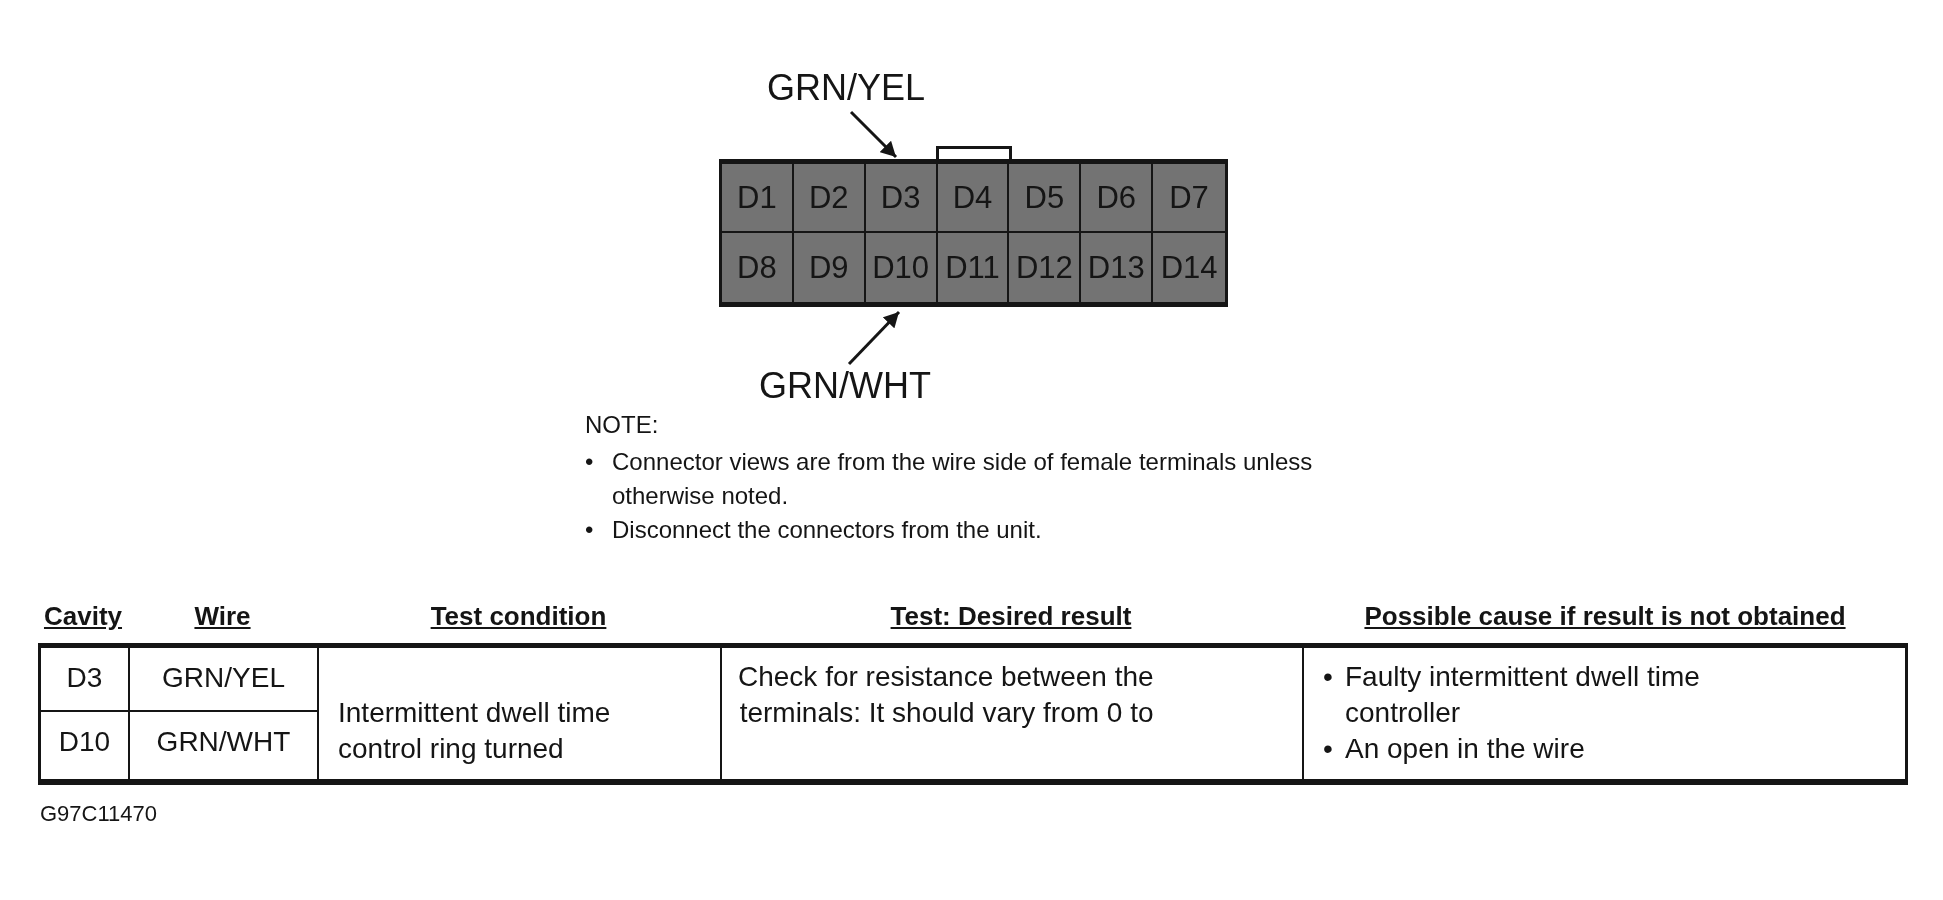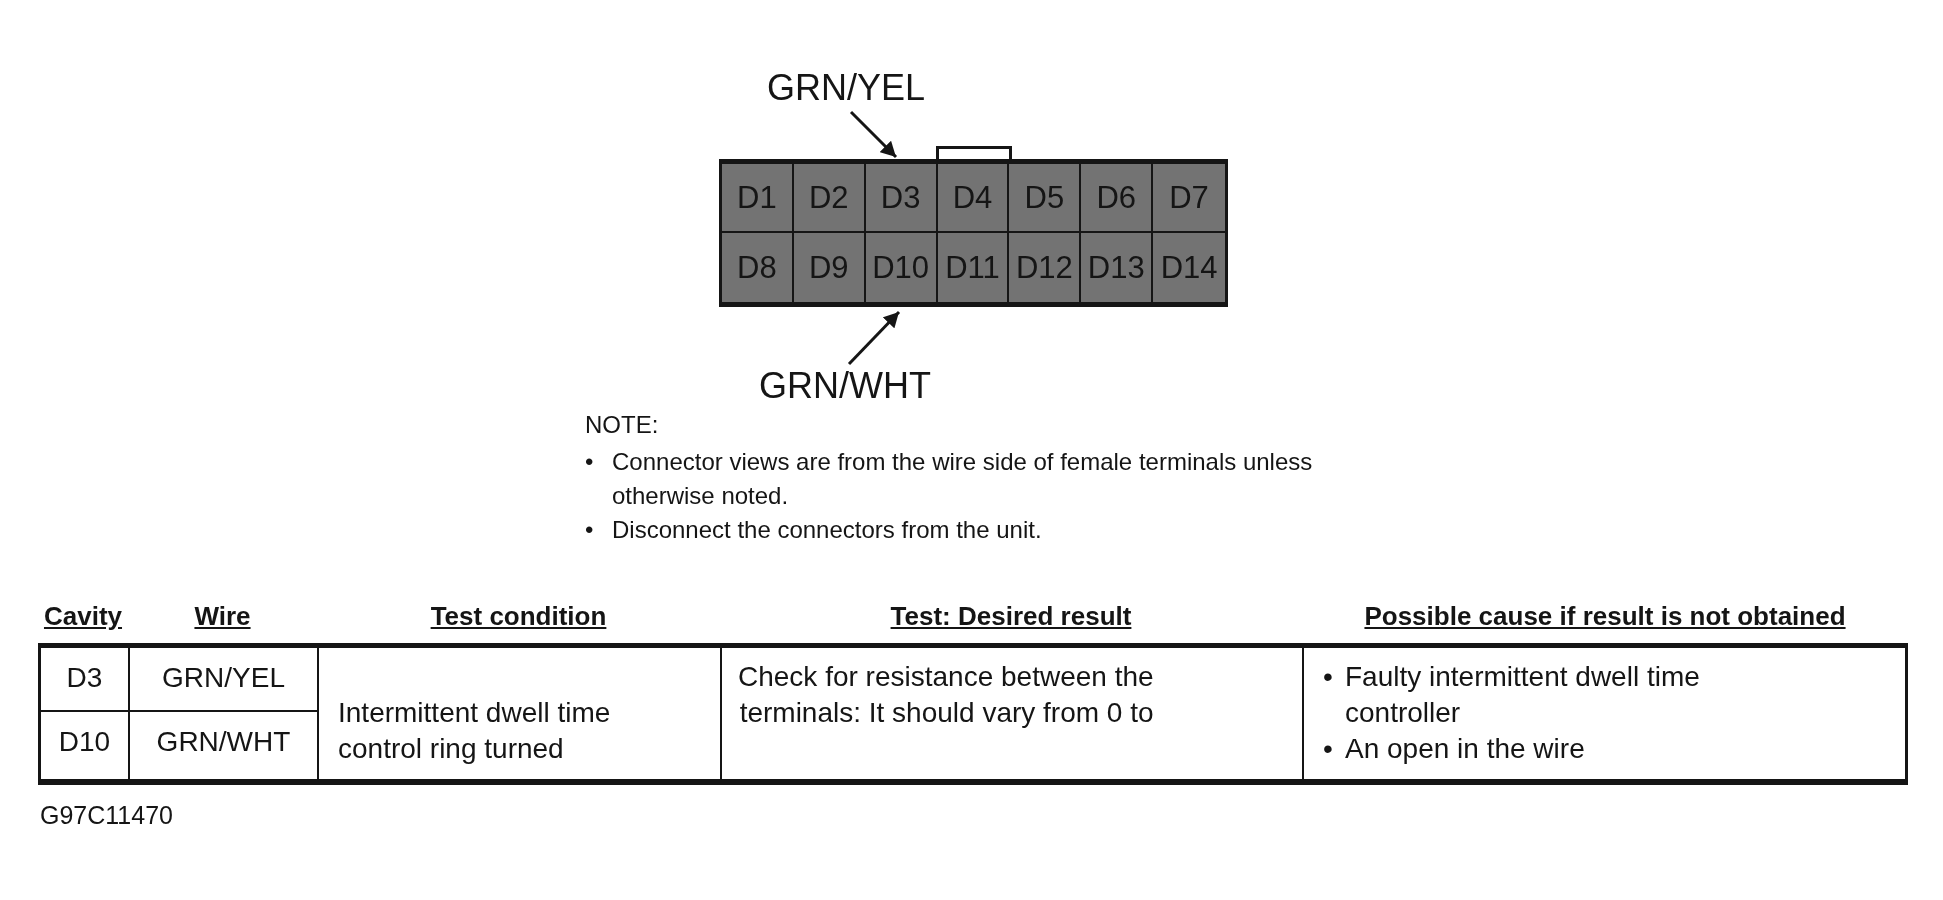--- a/index.html
+++ b/index.html
@@ -123,21 +123,21 @@
     position: relative;
     padding-left: 22px;
   }
   .cause-item .dot {
     position: absolute;
     left: 0; top: 0;
   }
 
   .figure-id {
     left: 40px; top: 801px;
-    font-size: 25px;
+    font-size: 22px;
   }
 </style>
 </head>
 <body>
 
 <div class="abs wire-label" style="left:767px; top:67px;">GRN/YEL</div>
 
 <div class="abs keying-tab"></div>
 
 <div class="abs pin-grid">

